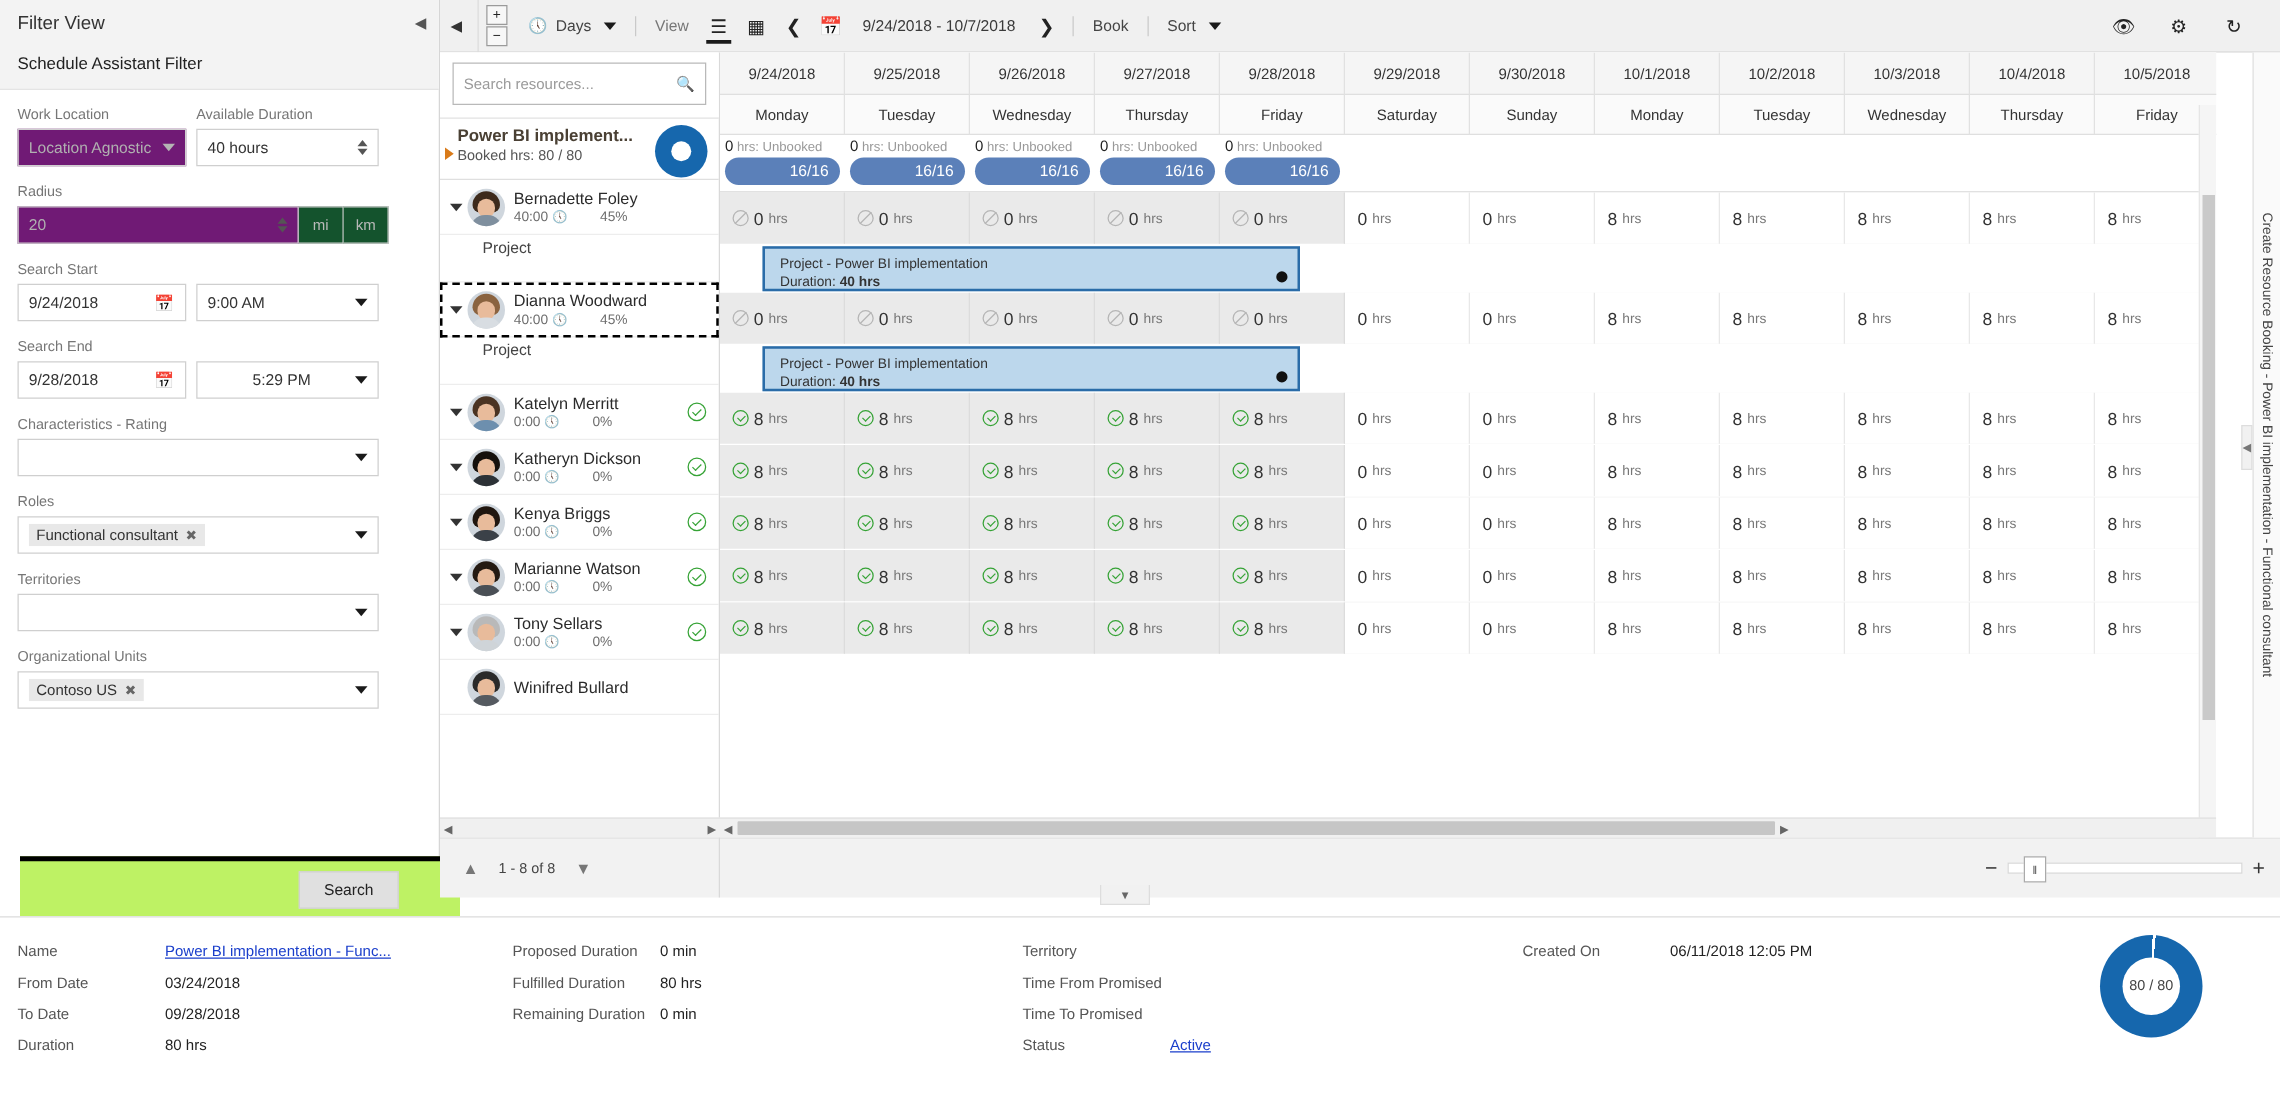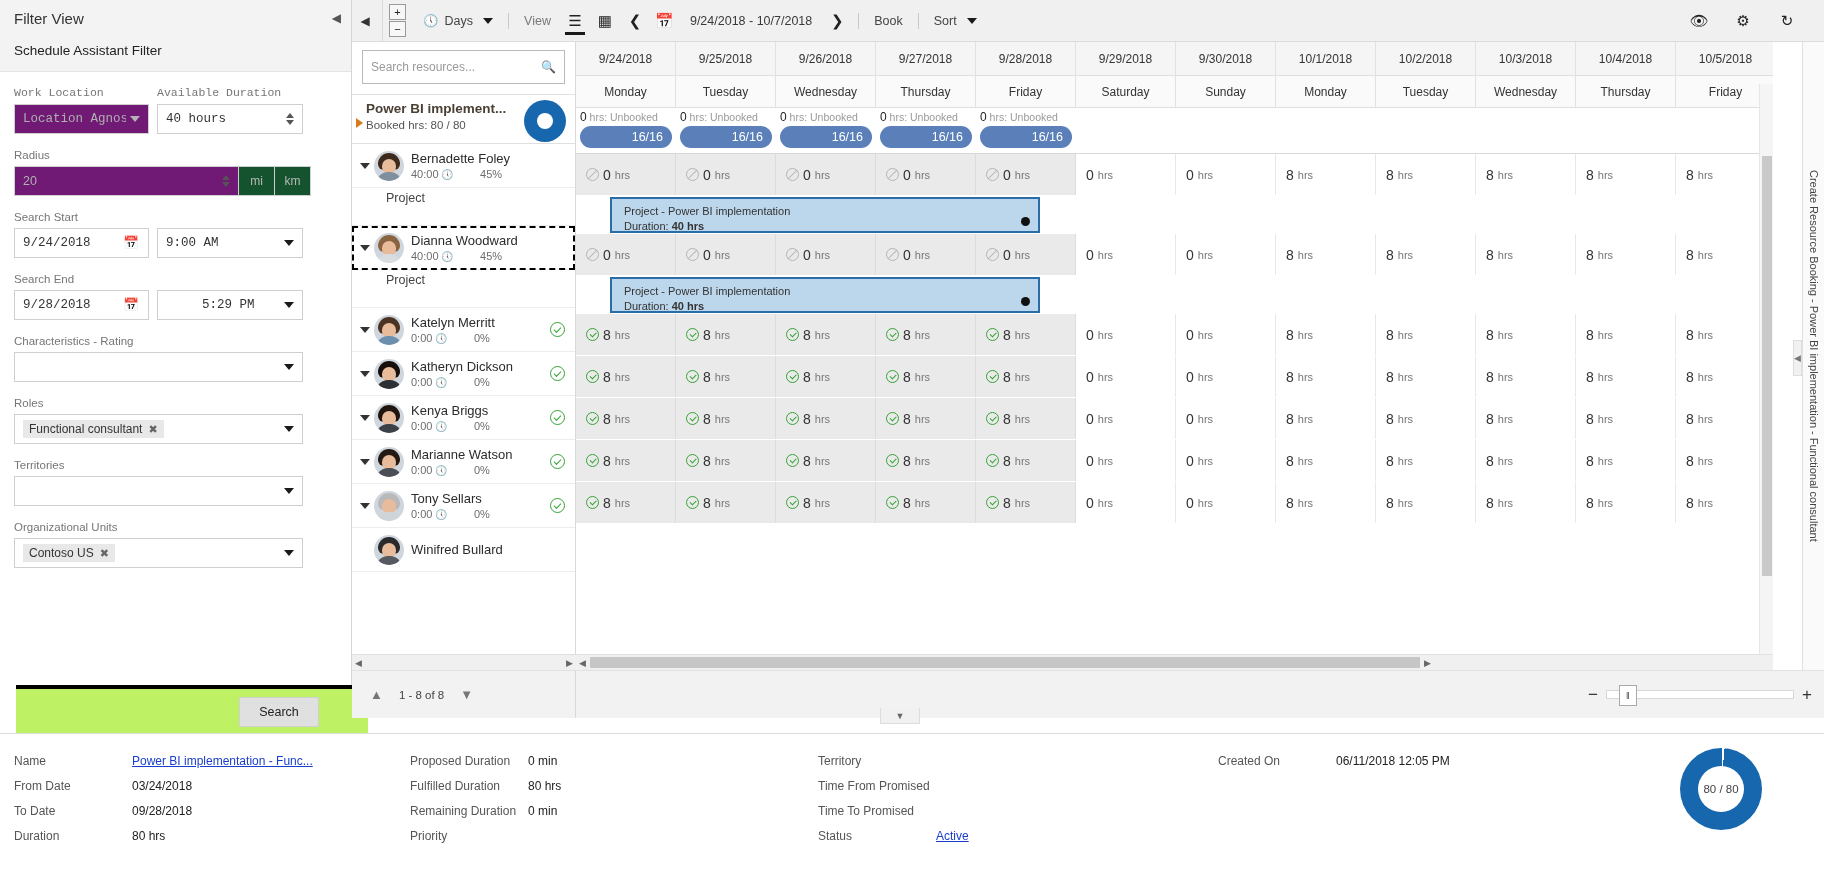--- a/index.html
+++ b/index.html
@@ -26,21 +26,21 @@
   }
   .filter-collapse{
     position:absolute; right:10px; top:12px; font-size:12px; color:#555;
     cursor:pointer; line-height:1;
   }
   .filter-sub{
     position:absolute; left:14px; top:43px; font-size:13.5px; color:#222;
   }
   .filter-body{ padding:14px 14px 0 14px; position:relative; }
   .f-label{ font-size:11.5px; color:#767676; margin-bottom:5px; }
-  .f-row{ display:flex; gap:8px;font-family:Liberation Mono, monospace; }
+  .f-row{ display:flex; gap:8px; }
   .f-field{ margin-bottom:15px; }
   .ctrl{
     height:30px; border:1px solid #cfcfcf; background:#fff;
     display:flex; align-items:center; padding:0 8px; font-size:12.5px;
     position:relative; color:#333;
   }
   .ctrl.disabled{ background:#701a75; color:#b0b0b0; }
   .ctrl .val{ flex:1; overflow:hidden; white-space:nowrap; }
   .caret{
     width:0;height:0;border-left:5px solid transparent;border-right:5px solid transparent;
@@ -1159,24 +1159,20 @@
             <div class="dval">0 min</div>
           </div>
           <div class="drow">
             <div class="dkey">Fulfilled Duration</div>
             <div class="dval">80 hrs</div>
           </div>
           <div class="drow">
             <div class="dkey">Remaining Duration</div>
             <div class="dval">0 min</div>
           </div>
-          <div class="drow">
-            <div class="dkey">Priority</div>
-            <div class="dval"></div>
-          </div>
         </div>
       <div class="dcol" id="dcol3" style="left:818px; width:340px;">
           <div class="drow">
             <div class="dkey">Territory</div>
             <div class="dval"></div>
           </div>
           <div class="drow">
             <div class="dkey">Time From Promised</div>
             <div class="dval"></div>
           </div>

